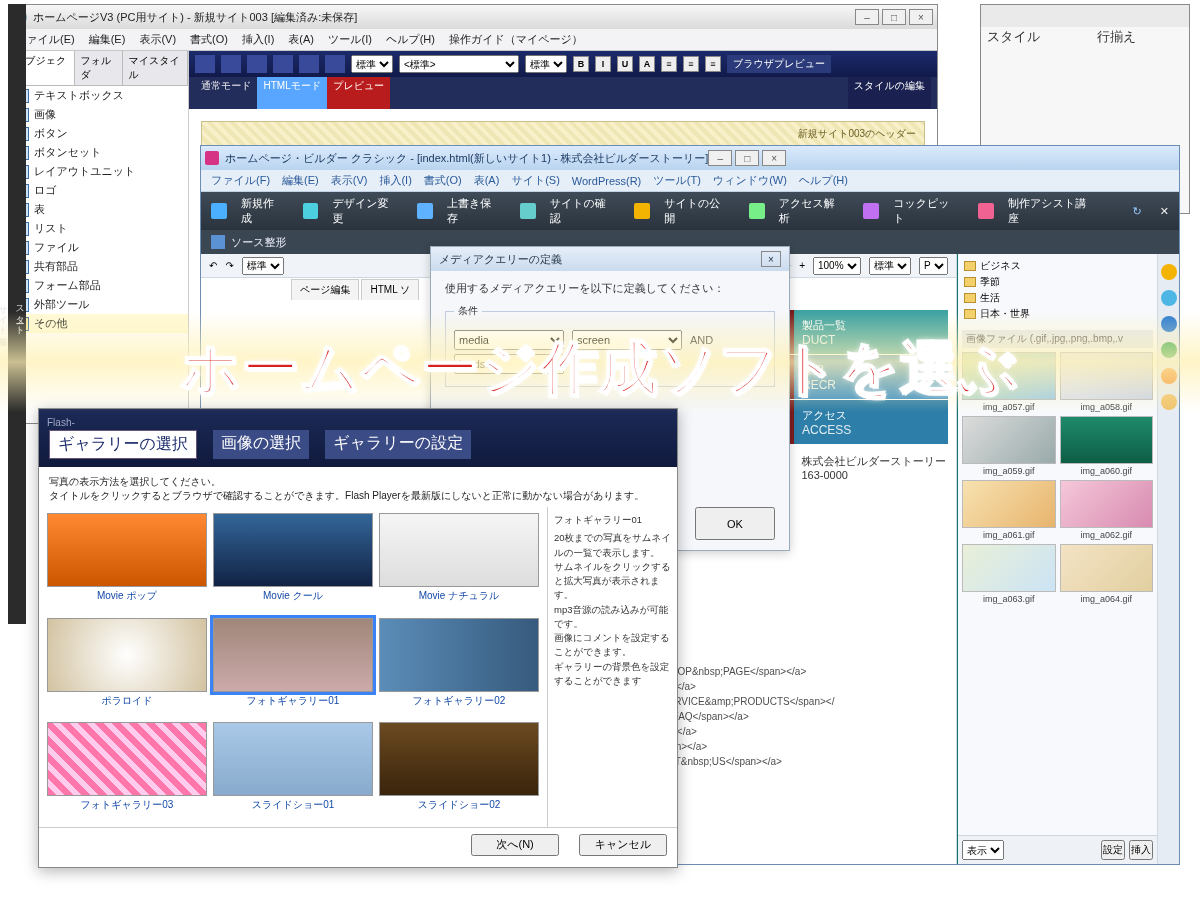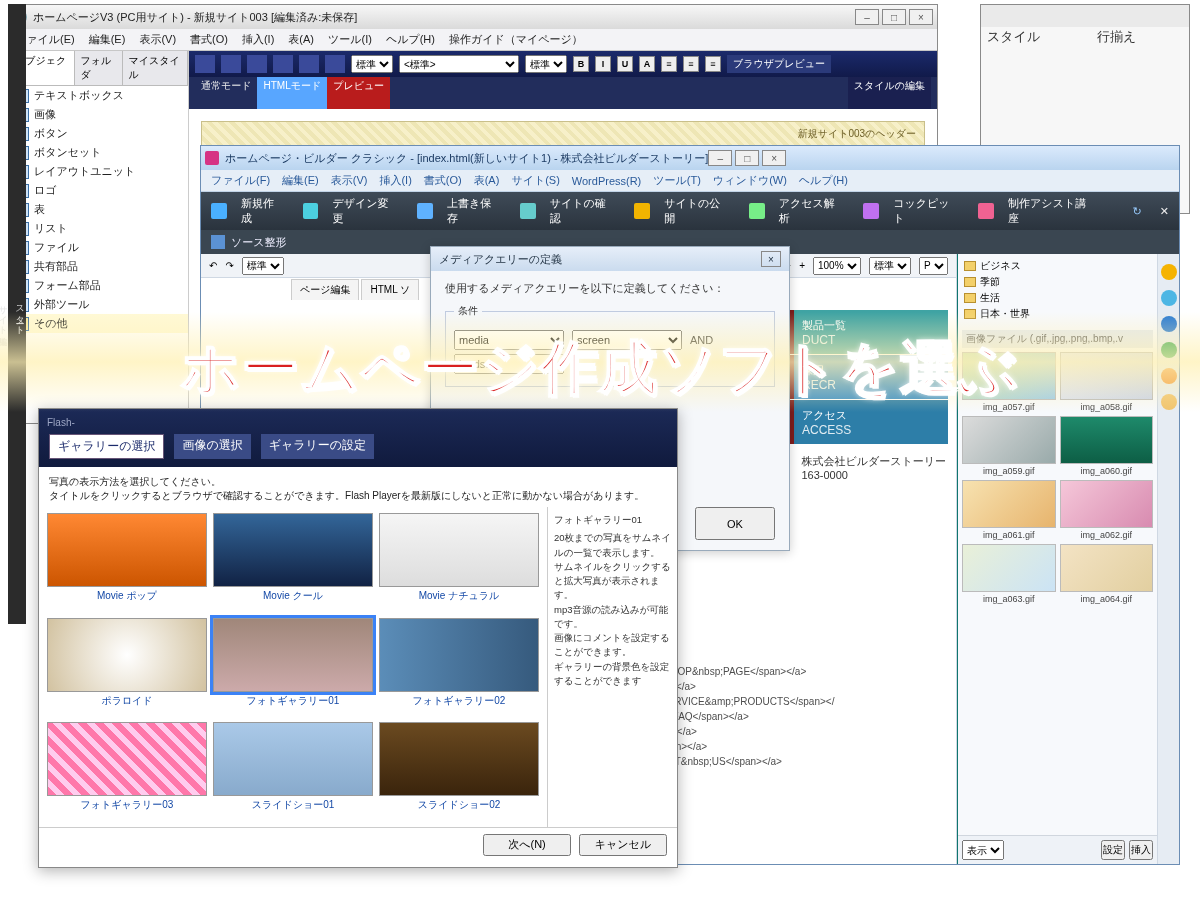--- a/index.html
+++ b/index.html
@@ -98,41 +98,41 @@
 .dlg-mq legend { font-size: 10px; padding: 0 4px; }
 .dlg-mq .sel-row { display: flex; gap: 8px; align-items: center; margin: 4px 0; }
 .dlg-mq select { font-size: 11px; height: 20px; width: 110px; }
 .dlg-mq .btns { display: flex; justify-content: flex-end; gap: 8px; padding-top: 120px; }
 .dlg-mq button { width: 80px; height: 33px; font-size: 11px; }
 
 
 .dlg-flash { position: absolute; left: 38px; top: 408px; width: 640px; height: 460px; background: #fff; border: 1px solid #888; box-shadow: 0 3px 14px rgba(0,0,0,.3); }
 .dlg-flash .hdr { height: 58px; background: linear-gradient(#1c2a57,#101a3d); position: relative; }
 .dlg-flash .hdr .lbl { position: absolute; left: 8px; top: 8px; color: #9ea7c5; font-size: 10px; }
-.dlg-flash .crumbs { position: absolute; left: 10px; bottom: 8px; display: flex; gap: 10px; font-size: 12px; }
+.dlg-flash .crumbs { position: absolute; left: 10px; bottom: 8px; display: flex; gap: 16px; font-size: 16px; }
 .dlg-flash .crumbs span { background: #3a4b86; color: #fff; padding: 3px 8px; position: relative; }
 .dlg-flash .crumbs span.act { background: #fff; color: #1b2a6b; border: 1px solid #657; }
 .dlg-flash .instr { padding: 8px 10px 4px; font-size: 10px; color: #222; line-height: 1.4; }
 .dlg-flash .gal-area { display: flex; height: 320px; }
 .dlg-flash .gal-grid { flex: 1; padding: 6px 8px; display: grid; grid-template-columns: repeat(3,1fr); gap: 6px; overflow: hidden; }
 .gal-cell { text-align: center; }
 .gal-thumb { width: 100%; height: 74px; border: 1px solid #999; background: #eee; background-size: cover; }
 .gal-cell.sel .gal-thumb { outline: 3px solid #3b82f6; }
 .gal-thumb.t1{background:linear-gradient(#ff8833,#cc5500);}
 .gal-thumb.t2{background:linear-gradient(#336699,#112244);}
 .gal-thumb.t3{background:linear-gradient(#f5f5f5,#ddd);}
 .gal-thumb.t4{background:radial-gradient(circle,#fff,#d2c2a0);}
 .gal-thumb.t5{background:linear-gradient(#a0877a,#caa);}
 .gal-thumb.t6{background:linear-gradient(90deg,#5b8db8,#365a7d);}
 .gal-thumb.t7{background:repeating-linear-gradient(45deg,#f7a,#f7a 6px,#fce 6px,#fce 12px);}
 .gal-thumb.t8{background:linear-gradient(#aac9e8,#88aacc);}
 .gal-thumb.t9{background:linear-gradient(#6b4a20,#3a240c);}
 .gal-lbl { font-size: 10px; color: #1348a6; padding: 2px 0 4px; }
 .dlg-flash .desc { width: 130px; border-left: 1px solid #ccc; padding: 6px; font-size: 9.5px; color: #333; line-height: 1.5; }
-.dlg-flash .ftr { height: 34px; border-top: 1px solid #ccc; display: flex; align-items: center; justify-content: flex-end; gap: 8px; padding: 0 10px; }
+.dlg-flash .ftr { height: 34px; border-top: 1px solid #ccc; display: flex; align-items: center; justify-content: flex-end; gap: 20px; padding: 0 10px; }
 .dlg-flash .ftr button { width: 88px; height: 22px; font-size: 11px; }
 
 
 .overlay-hero { position: absolute; left: 0; top: 330px; width: 1200px; text-align: center; font-size: 58px; font-weight: 900; color: #d92020; -webkit-text-stroke: 2px #fff; text-shadow: 0 0 6px #fff, 2px 2px 0 #fff; z-index: 50; pointer-events: none; letter-spacing: 1px; }
 .overlay-band { position: absolute; left: 0; top: 312px; width: 1200px; height: 100px; background: linear-gradient(rgba(255,244,200,0),rgba(255,241,180,.75),rgba(255,244,200,0)); z-index: 49; pointer-events: none; }
 
 
 .dark-strip { position: absolute; left: 8px; top: 4px; width: 18px; height: 620px; background: #2b2b2b; z-index: 2; color: #e6e6e6; font-size: 9px; writing-mode: vertical-rl; text-orientation: upright; display: flex; flex-direction: column; align-items: center; padding: 8px 0; gap: 4px; }
 .dark-strip span{padding:2px 0;}
 </style>

